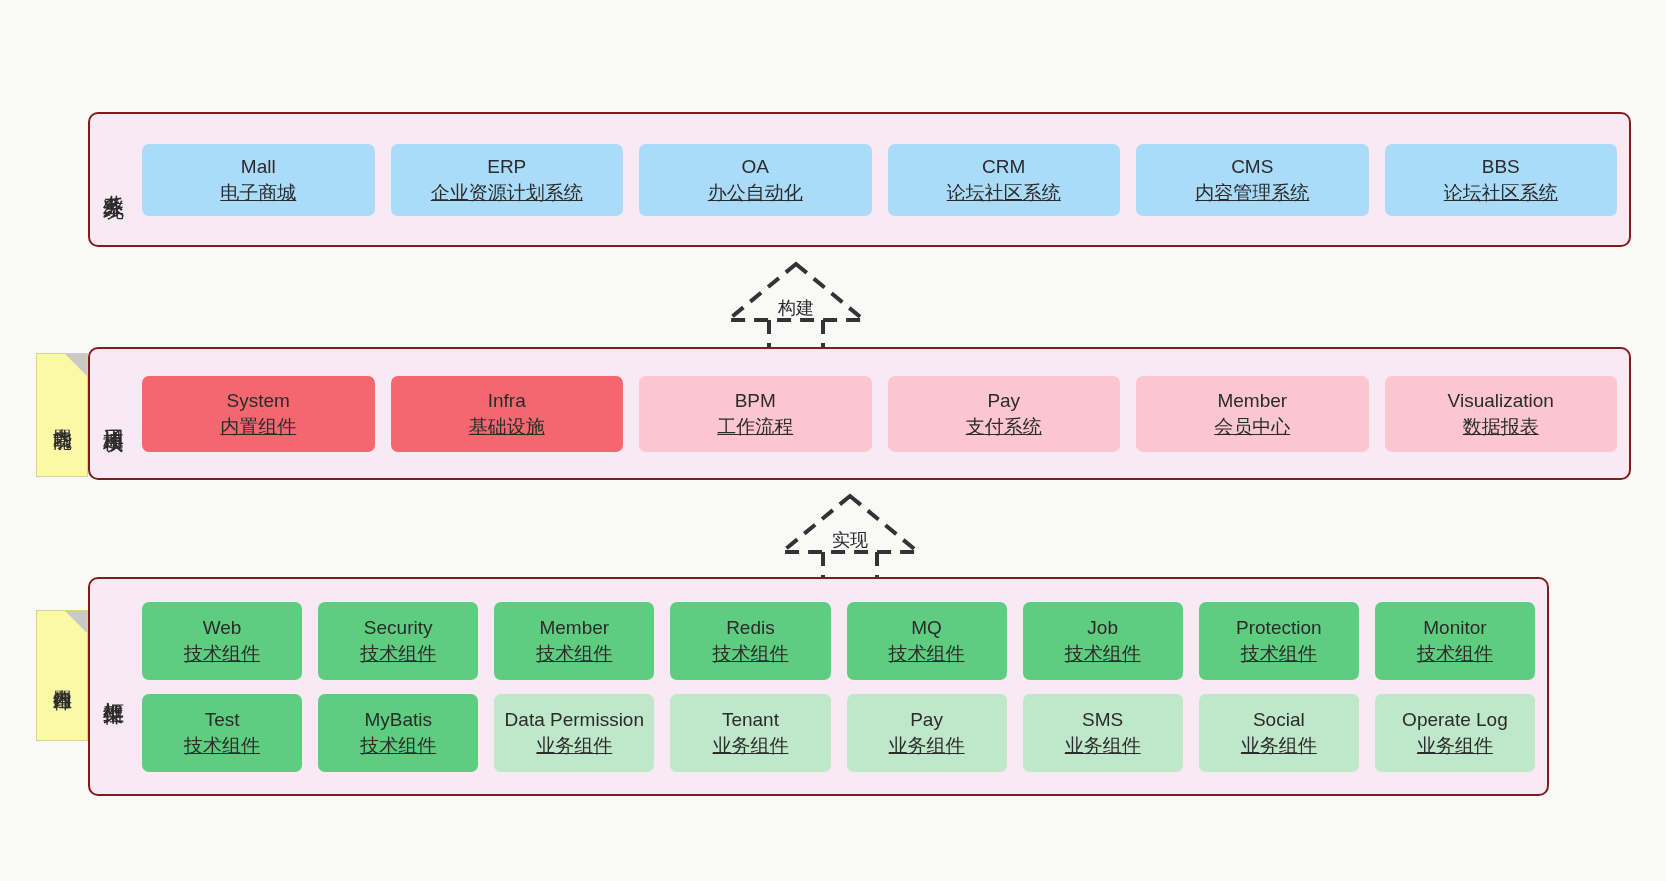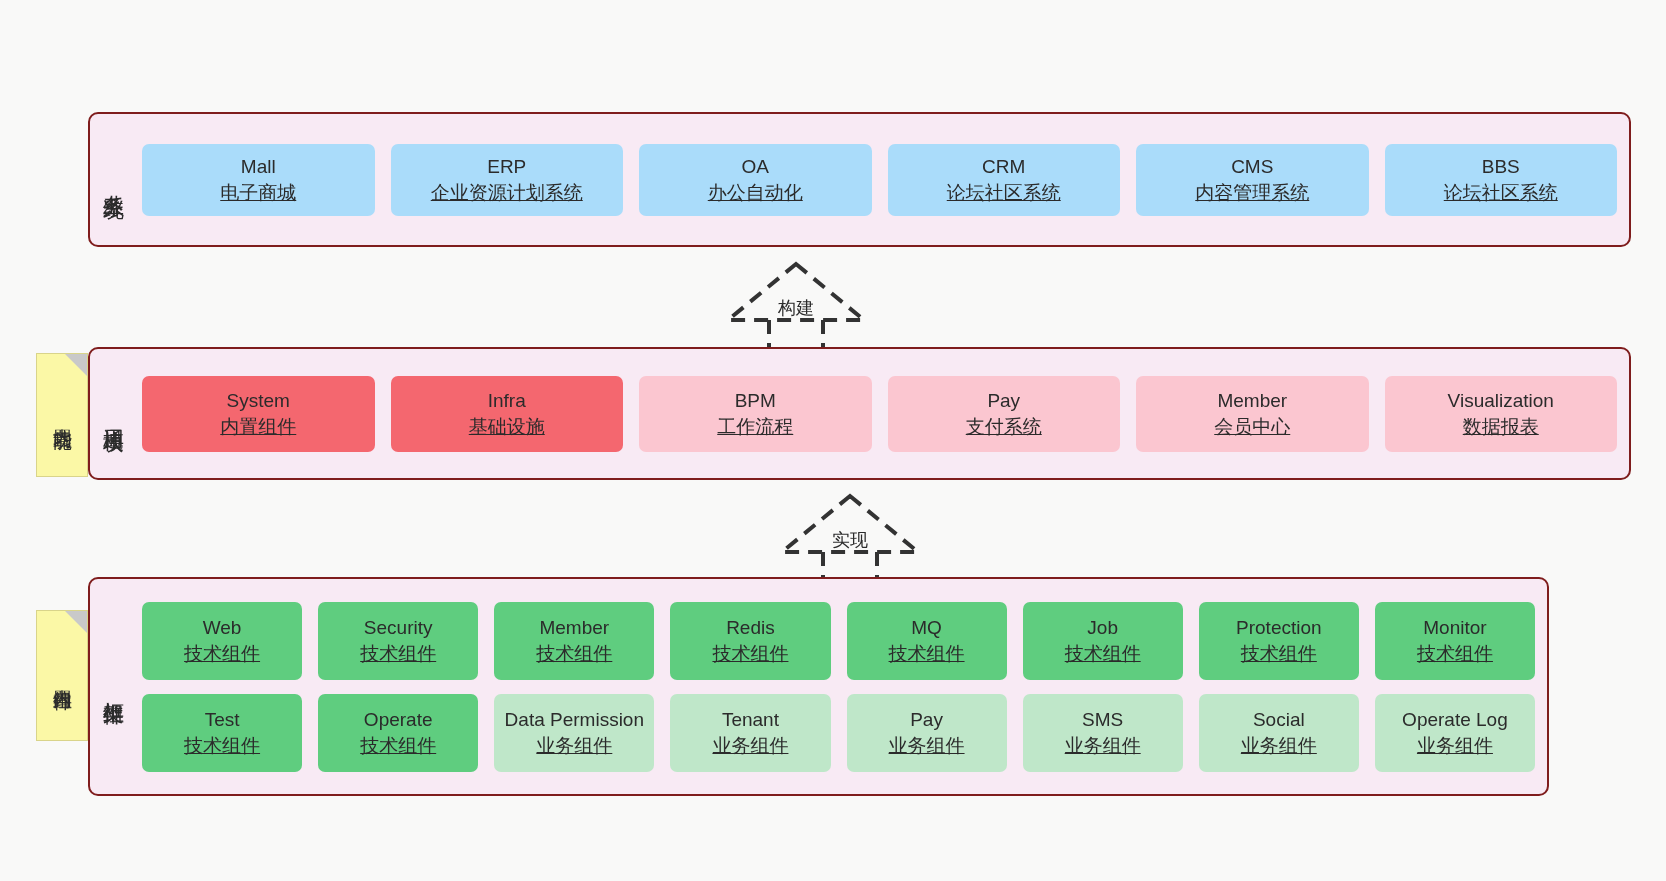--- a/index.html
+++ b/index.html
@@ -273,21 +273,21 @@
           <span class="cn">技术组件</span>
         </div>
       </div>
 
       <div class="row">
         <div class="node c-green">
           <span class="en">Test</span>
           <span class="cn">技术组件</span>
         </div>
         <div class="node c-green">
-          <span class="en">Operate</span>
+          <span class="en">MyBatis</span>
           <span class="cn">技术组件</span>
         </div>
         <div class="node c-lightgreen">
           <span class="en">Data Permission</span>
           <span class="cn">业务组件</span>
         </div>
         <div class="node c-lightgreen">
           <span class="en">Tenant</span>
           <span class="cn">业务组件</span>
         </div>

